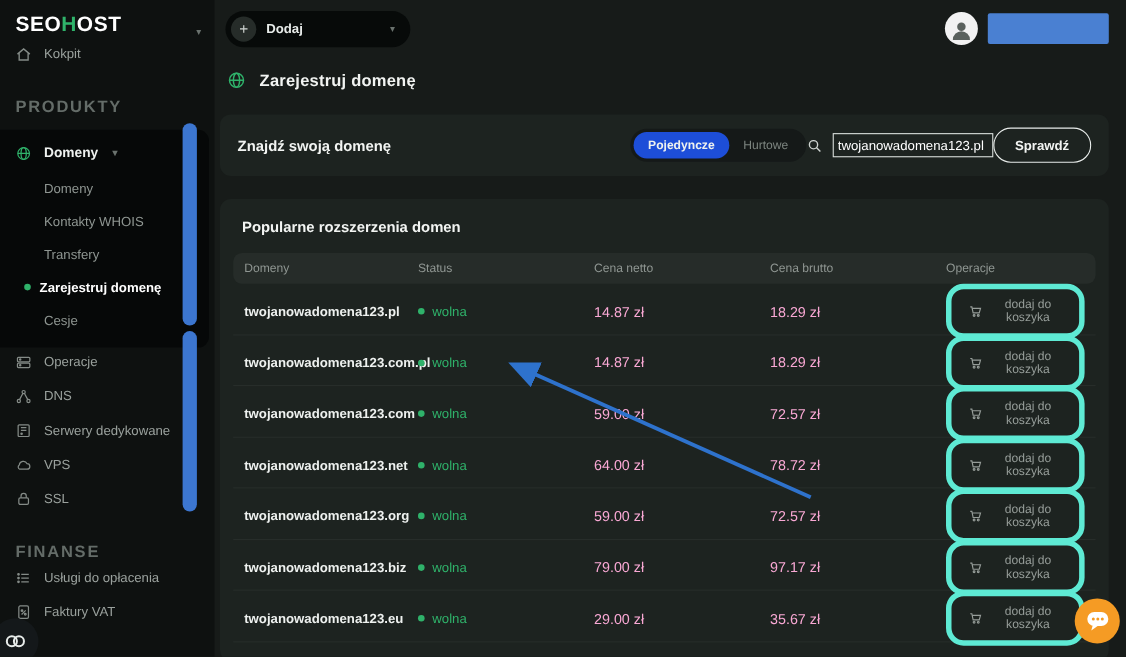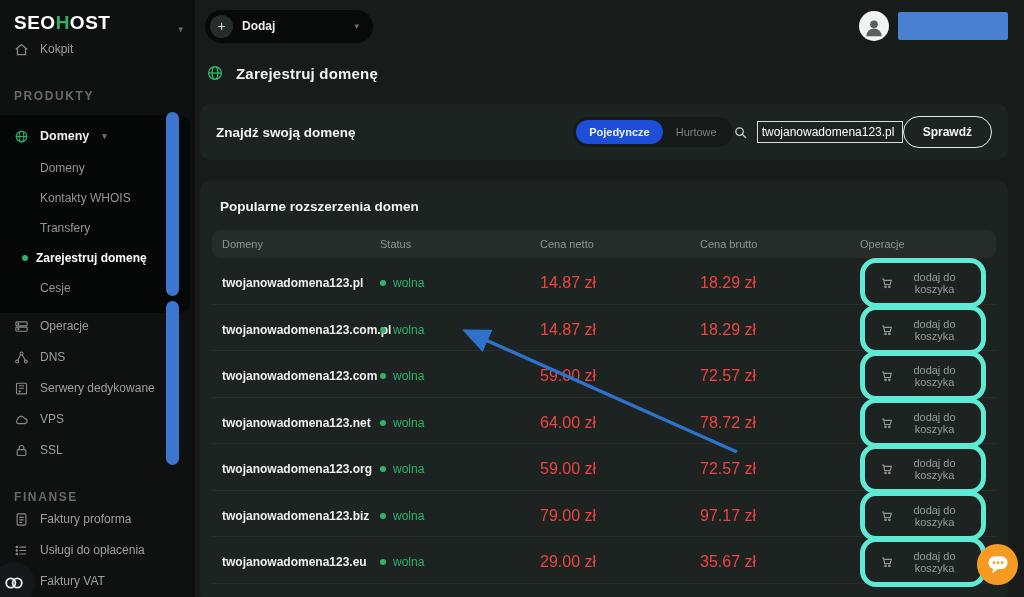--- a/index.html
+++ b/index.html
@@ -11,21 +11,21 @@
   .logo-row { display:flex; align-items:flex-end; padding:12px 12px 8px 14px; }
   .logo { font-size:19px; font-weight:bold; color:#fff; letter-spacing:.5px; }
   .logo .green { color:#2fb26a; }
   .caret { color:#6a726e; font-size:9px; line-height:1; }
   .logo-row .caret { margin-left:auto; }
 
   .side-item { display:flex; gap:11px; height:31px; padding:0 14px;
     color:#9aa19d; font-size:12px; cursor:pointer; }
   .ic { width:15px; height:15px; color:#848b87; flex:0 0 15px; }
   .ic svg { width:15px; height:15px; display:block; }
-  .section-label { padding:16px 14px 8px; font-size:12px; letter-spacing:1.6px; color:#646c68; font-weight:bold; }
+  .section-label { padding:16px 14px 8px; font-size:15px; letter-spacing:1.6px; color:#646c68; font-weight:bold; }
 
   .domeny-panel { background:#060808; border-radius:0 10px 10px 0; width:190px; padding:4px 0 10px; margin:4px 0 6px; }
   .domeny-head { display:flex; align-items:center; gap:11px; height:34px; padding:0 14px;
     color:#eef1ef; font-size:12.5px; font-weight:bold; cursor:pointer; }
   .domeny-head .ic { color:#2fb26a; }
   .domeny-head .caret { margin-left:2px; }
   .sub-item { height:30px; display:flex; align-items:center; padding-left:40px; color:#8f9692; font-size:12px; cursor:pointer; }
   .sub-item.active { color:#fff; font-weight:bold; padding-left:22px; gap:8px; }
   .gdot { width:6px; height:6px; border-radius:50%; background:#2fb26a; flex:0 0 6px; }
 
@@ -67,21 +67,21 @@
   .check-btn { border:1px solid #e8ecea; border-radius:17px; padding:8px 19px; color:#f2f4f2; font-size:12px;
     font-weight:bold; background:transparent; cursor:pointer; font-family:inherit; }
 
   .card2 { margin-top:21px; padding:14px 12px 0; min-height:420px; }
   .card2-title { font-size:13.5px; font-weight:bold; color:#f2f4f2; padding:4px 8px 16px; }
   .thead, .trow { display:grid; grid-template-columns:158px 160px 160px 160px 1fr; align-items:center; padding:0 10px; }
   .thead { background:#262c29; border-radius:8px; height:28px; color:#8f9692; font-size:11px; }
   .trow { height:46.5px; border-bottom:1px solid #272d2a; }
   .cell-domain { font-size:12px; font-weight:bold; color:#eef1ef; }
   .cell-status { display:flex; align-items:center; gap:7px; color:#2fb26a; font-size:12px; }
-  .cell-price { color:#ef4444; font-size:16px; }
+  .cell-price { color:#f9a8d4; font-size:13px; }
   .cart-btn { display:flex; align-items:center; gap:9px; border:5px solid #5eead4; border-radius:16px;
     padding:8px 15px; color:#969d99; font-size:11px; background:transparent; cursor:pointer; font-family:inherit; }
   .cart-ic { width:14px; height:14px; color:#969d99; }
   .cart-ic svg { width:14px; height:14px; display:block; }
 
   
   .arrow-overlay { position:absolute; left:0; top:0; width:1024px; height:597px; pointer-events:none; z-index:40; }
   .chat-fab { position:absolute; left:977px; top:544px; width:41px; height:41px; border-radius:50%;
     background:#f59b24; display:flex; align-items:center; justify-content:center; z-index:60; cursor:pointer; border:none; }
   .link-fab { position:absolute; left:-7px; top:562px; width:42px; height:42px; border-radius:50%;
@@ -183,29 +183,20 @@
       <svg viewBox="0 0 24 24" fill="none" stroke="currentColor" stroke-width="1.8">
           <rect x="5" y="10.5" width="14" height="9.5" rx="2"></rect>
           <path d="M8.2 10.5 V7.8 a3.8 3.8 0 0 1 7.6 0 V10.5"></path>
         </svg>
     </span>
     <span>SSL</span>
   </div>
 
   <div class="section-label">FINANSE</div>
 
-  <div class="side-item">
-    <span class="ic">
-      <svg viewBox="0 0 24 24" fill="none" stroke="currentColor" stroke-width="1.8">
-          <rect x="5" y="3" width="14" height="18" rx="2"></rect>
-          <path d="M8.5 8.5 h7 M8.5 12.5 h7 M8.5 16.5 h4.5"></path>
-        </svg>
-    </span>
-    <span>Faktury proforma</span>
-  </div>
   <div class="side-item">
     <span class="ic">
       <svg viewBox="0 0 24 24" fill="none" stroke="currentColor" stroke-width="1.8">
           <path d="M8.5 6.5 h11 M8.5 12 h11 M8.5 17.5 h11"></path>
           <circle cx="4.5" cy="6.5" r="1.1" fill="currentColor"></circle>
           <circle cx="4.5" cy="12" r="1.1" fill="currentColor"></circle>
           <circle cx="4.5" cy="17.5" r="1.1" fill="currentColor"></circle>
         </svg>
     </span>
     <span>Usługi do opłacenia</span>

